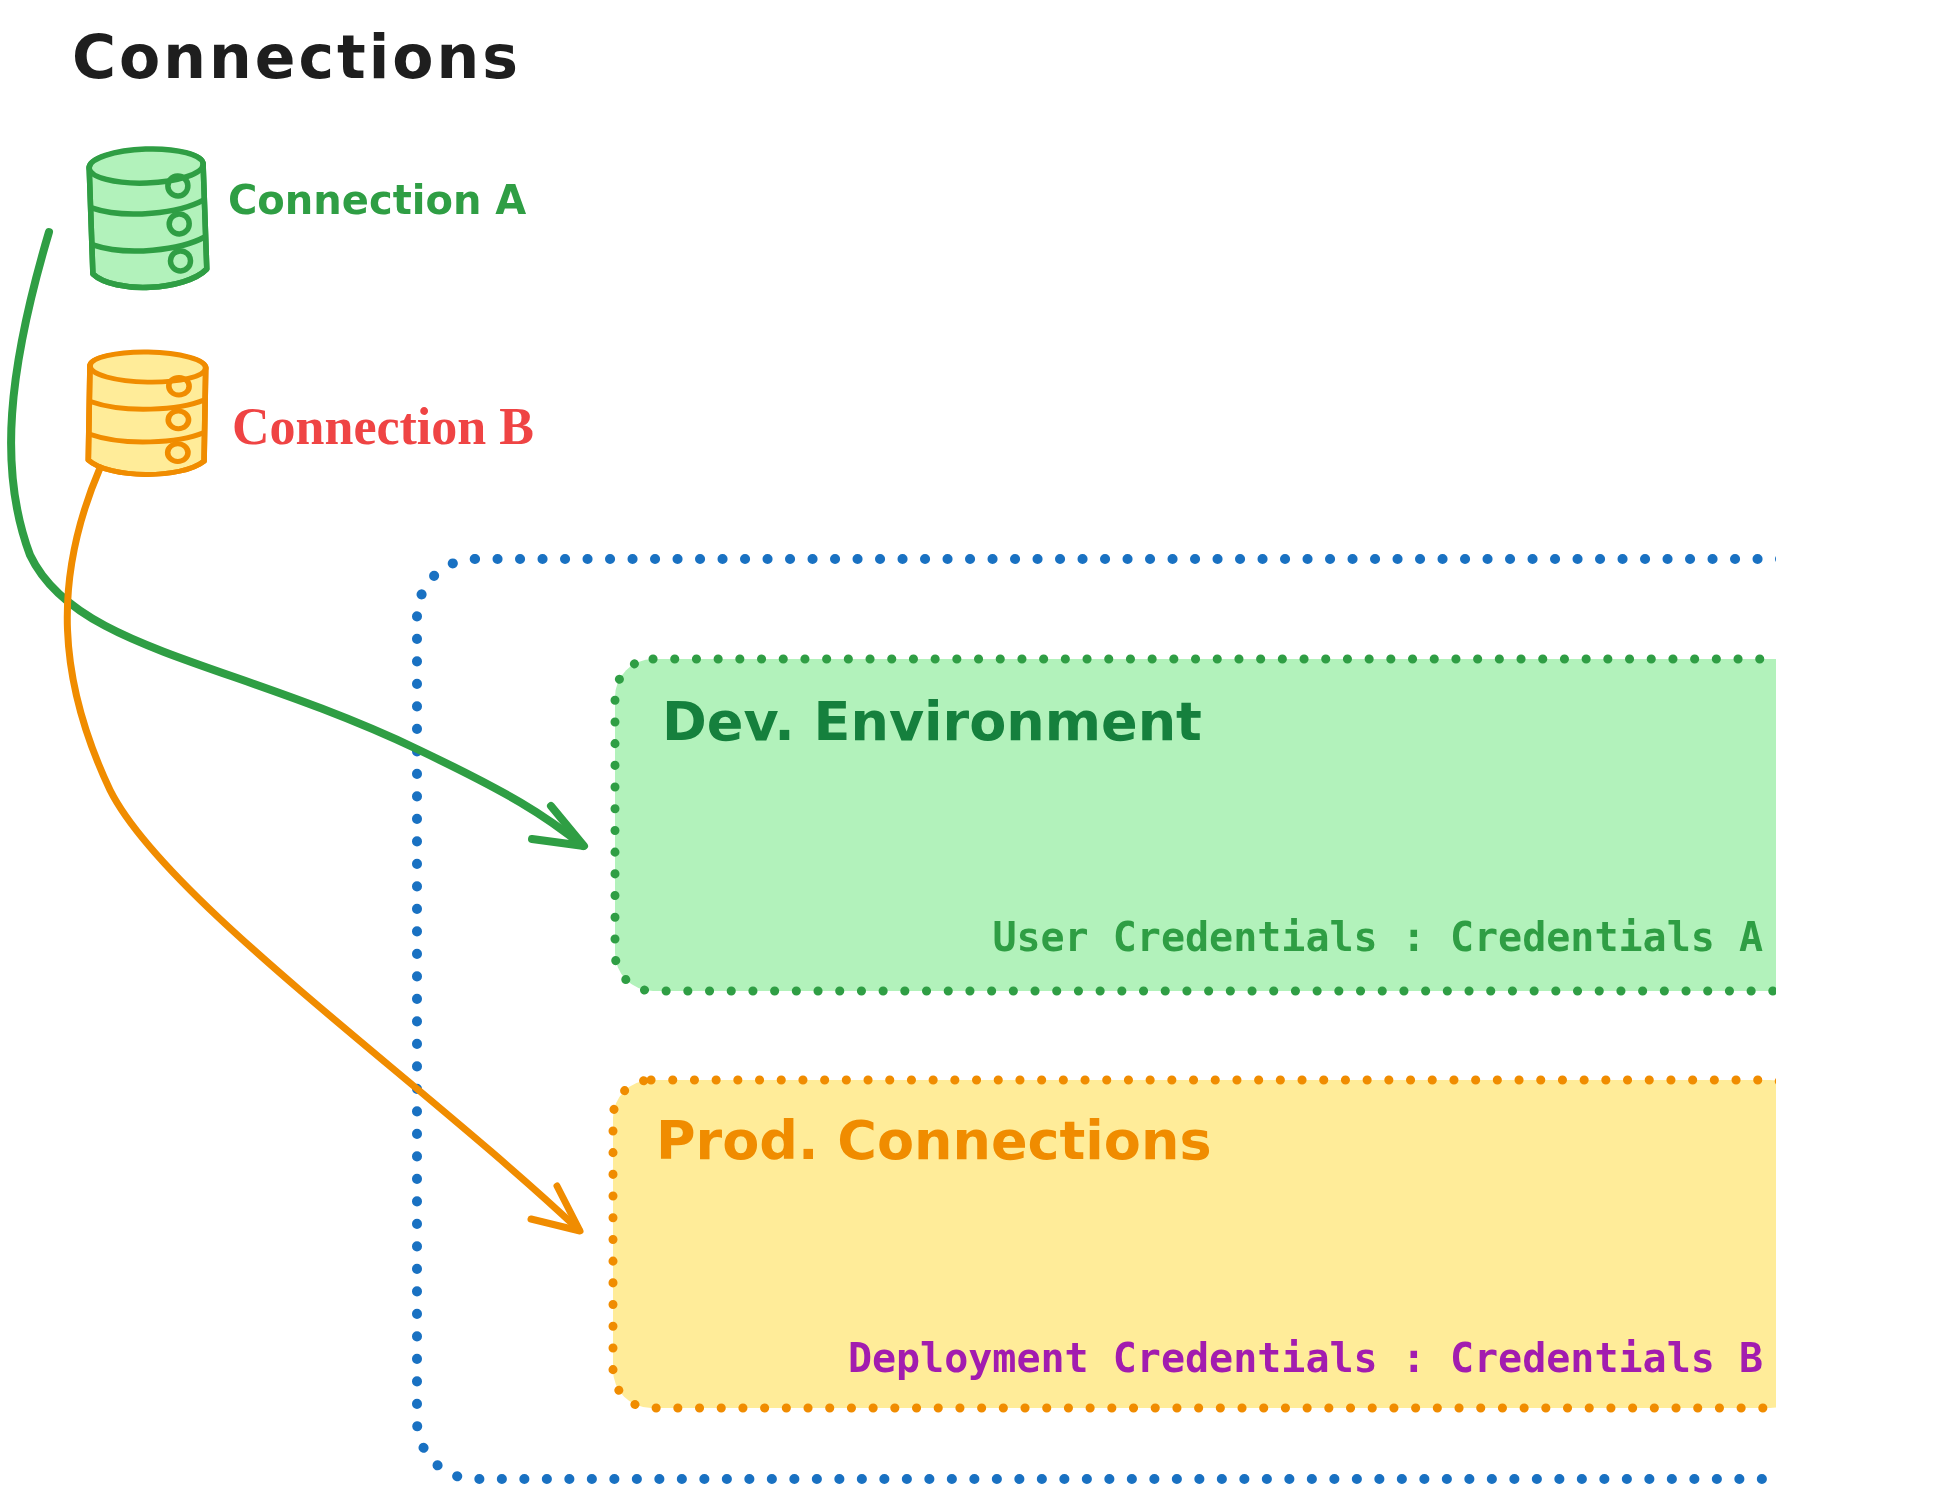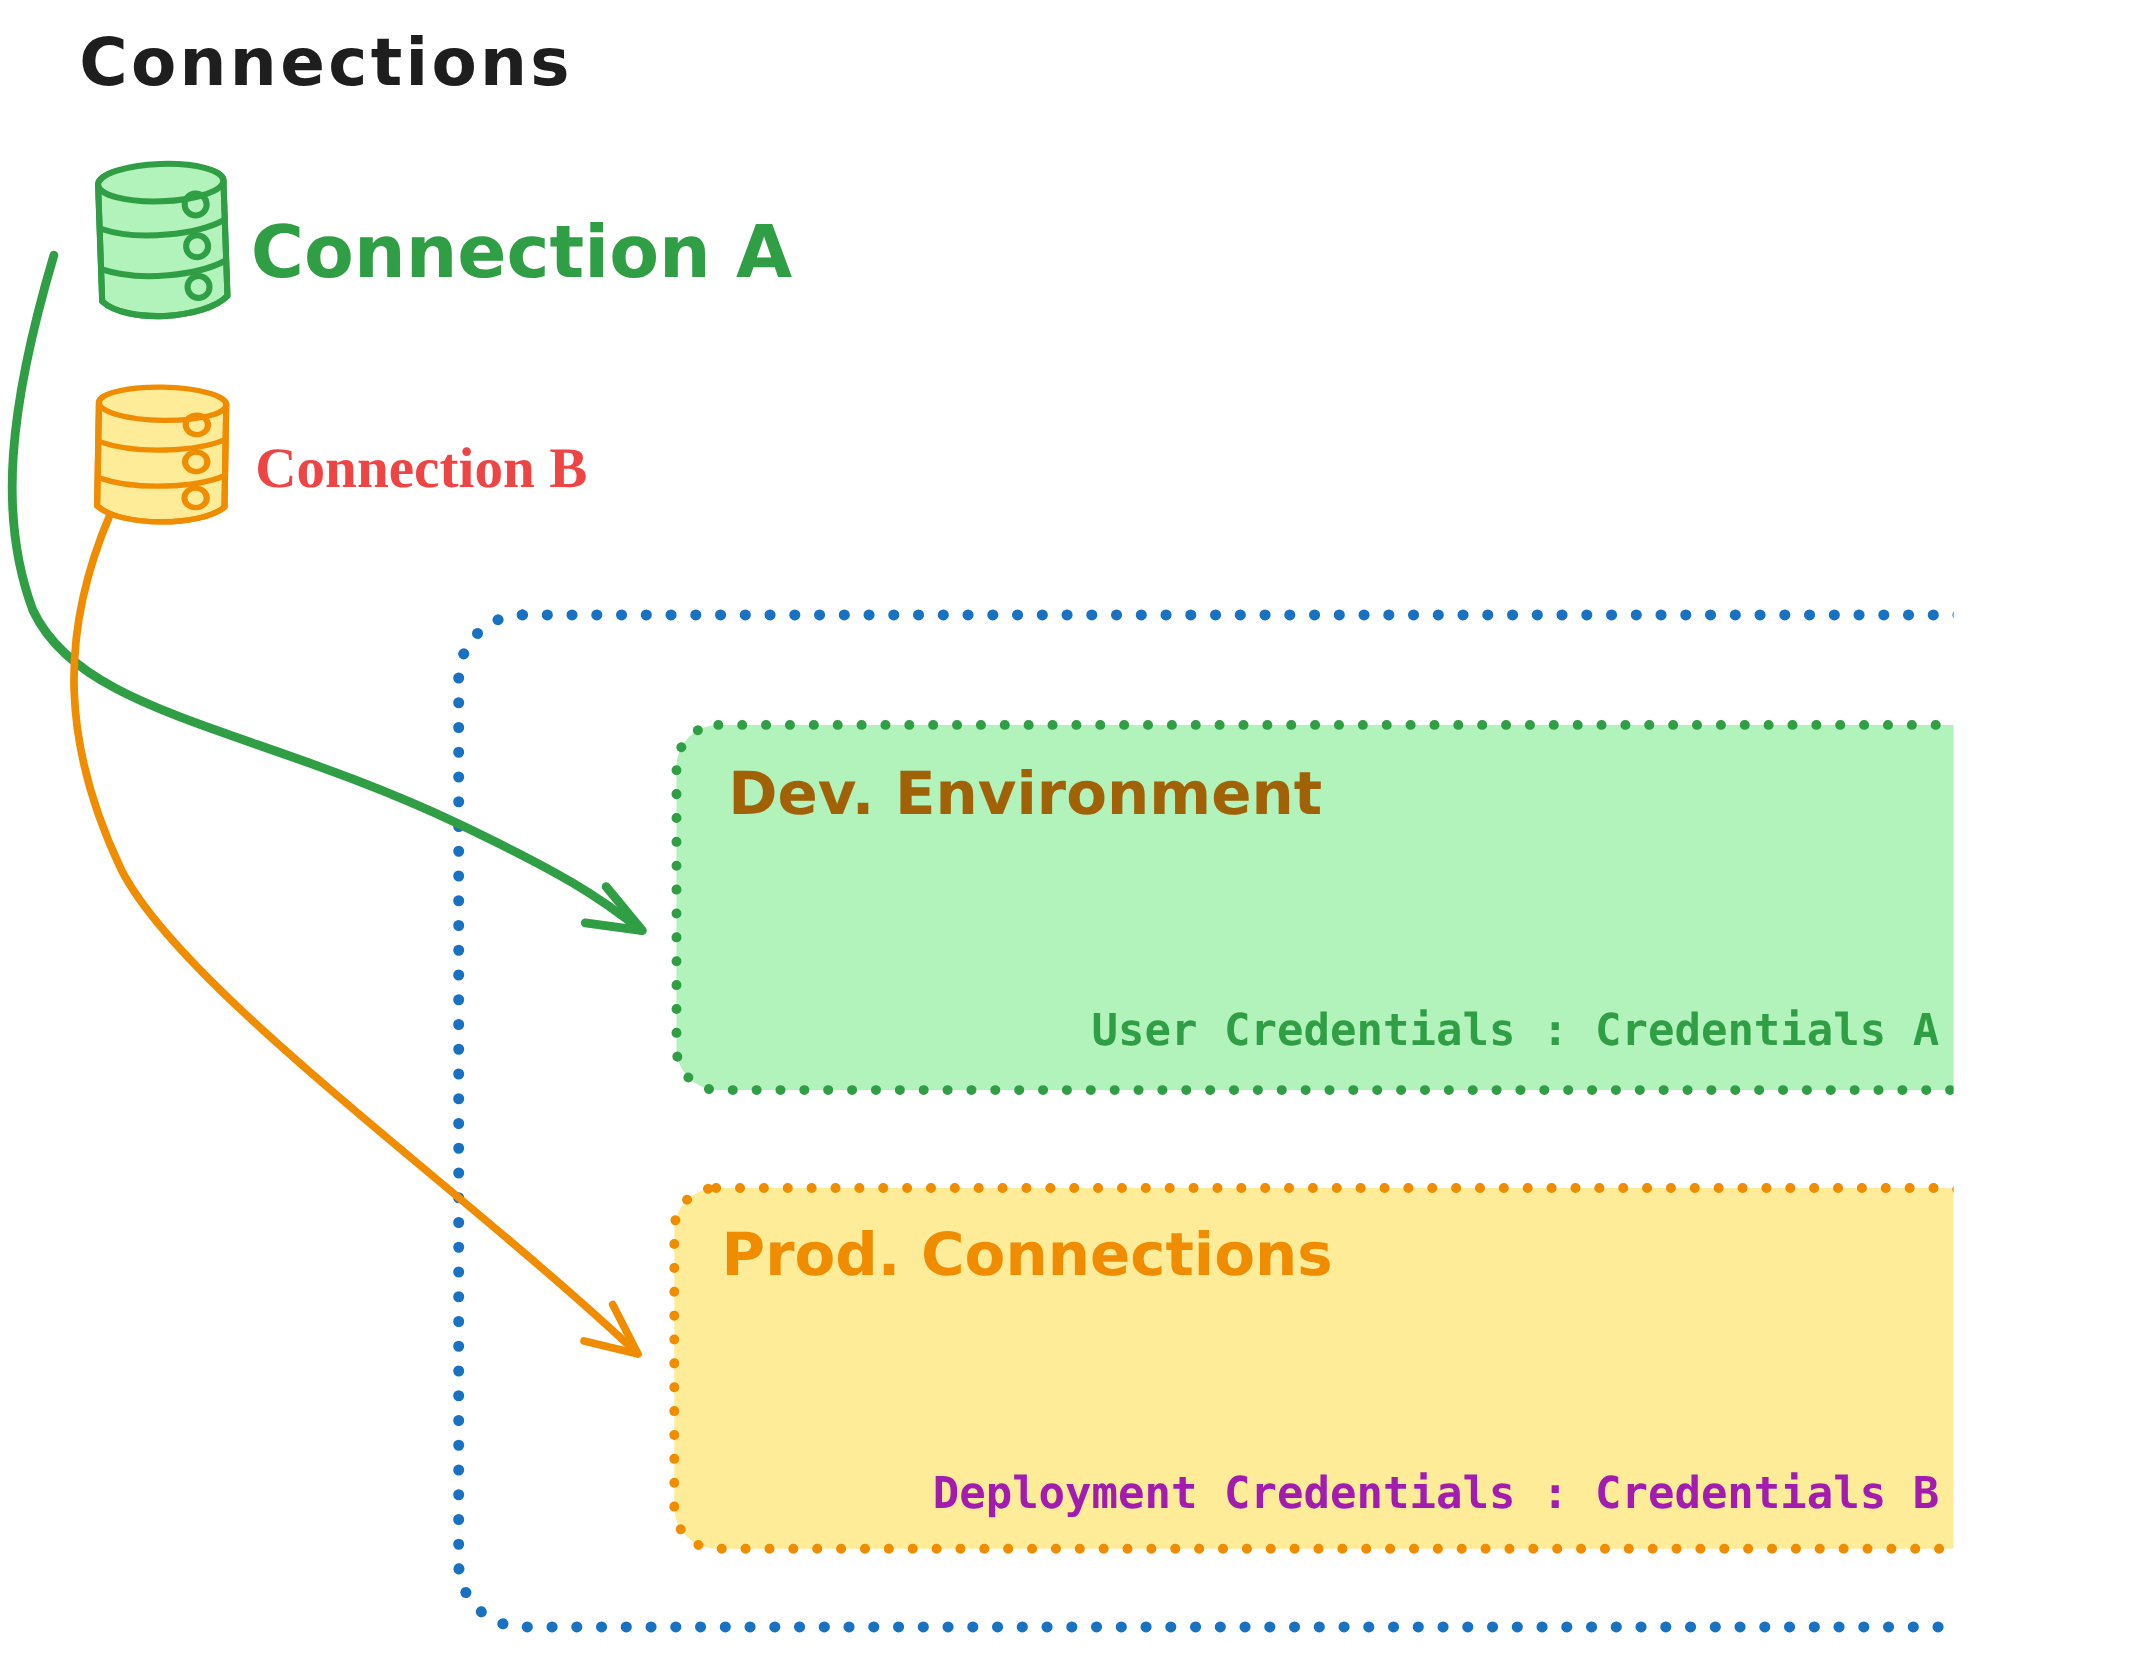--- a/index.html
+++ b/index.html
@@ -8,36 +8,36 @@
     background:#ffffff;
     font-family:"DejaVu Sans","Liberation Sans",sans-serif;
   }
   .abs { position:absolute; }
   .hand { font-weight:700; line-height:1.1; white-space:nowrap; }
   .mono {
     font-family:"DejaVu Sans Mono","Liberation Mono",monospace;
     font-weight:700; white-space:nowrap;
   }
   .title    { left:72px;  top:24px;  font-size:60px; letter-spacing:3px; color:#1e1e1e; }
-  .conn-a-label { left:228px; top:194px; font-size:66px; color:#2f9e44; }
+  .conn-a-label { left:228px; top:178px; font-size:40px; color:#2f9e44; }
   .conn-b-label { left:232px; top:398px; font-size:52px; color:#ef4444;font-family:Liberation Serif, serif; }
   .project-label{ left:1538px; top:424px; font-size:66px; letter-spacing:2px; color:#1971c2; }
 
   .db { overflow:visible; }
   .db-green { color:#2f9e44; }
   .db-orange{ color:#f08c00; }
   .db path, .db ellipse, .db circle { stroke:currentColor; stroke-width:5.5; stroke-linecap:round; stroke-linejoin:round; fill:none; }
   .db-green .fillshape  { fill:#b2f2bb; }
   .db-orange .fillshape { fill:#ffec99; }
 
   .env-box { position:absolute; }
   .env-border { position:absolute; left:0; top:0; }
   .env-name  { position:absolute; font-size:54px; font-weight:700; white-space:nowrap; }
   .env-creds { position:absolute; font-size:40px; }
-  .dev  .env-name  { left:52px; top:36px;  color:#a16207; }
+  .dev  .env-name  { left:52px; top:36px;  color:#15803d; }
   .dev  .env-creds { right:54px; bottom:36px; color:#2f9e44; }
   .prod .env-name  { left:48px; top:34px;  color:#f08c00; }
   .prod .env-creds { right:50px; bottom:32px; color:#a21caf; }
 
   .overlay { position:absolute; left:0; top:0; pointer-events:none; }
 </style>
 </head>
 <body>
 
 <div class="canvas">

